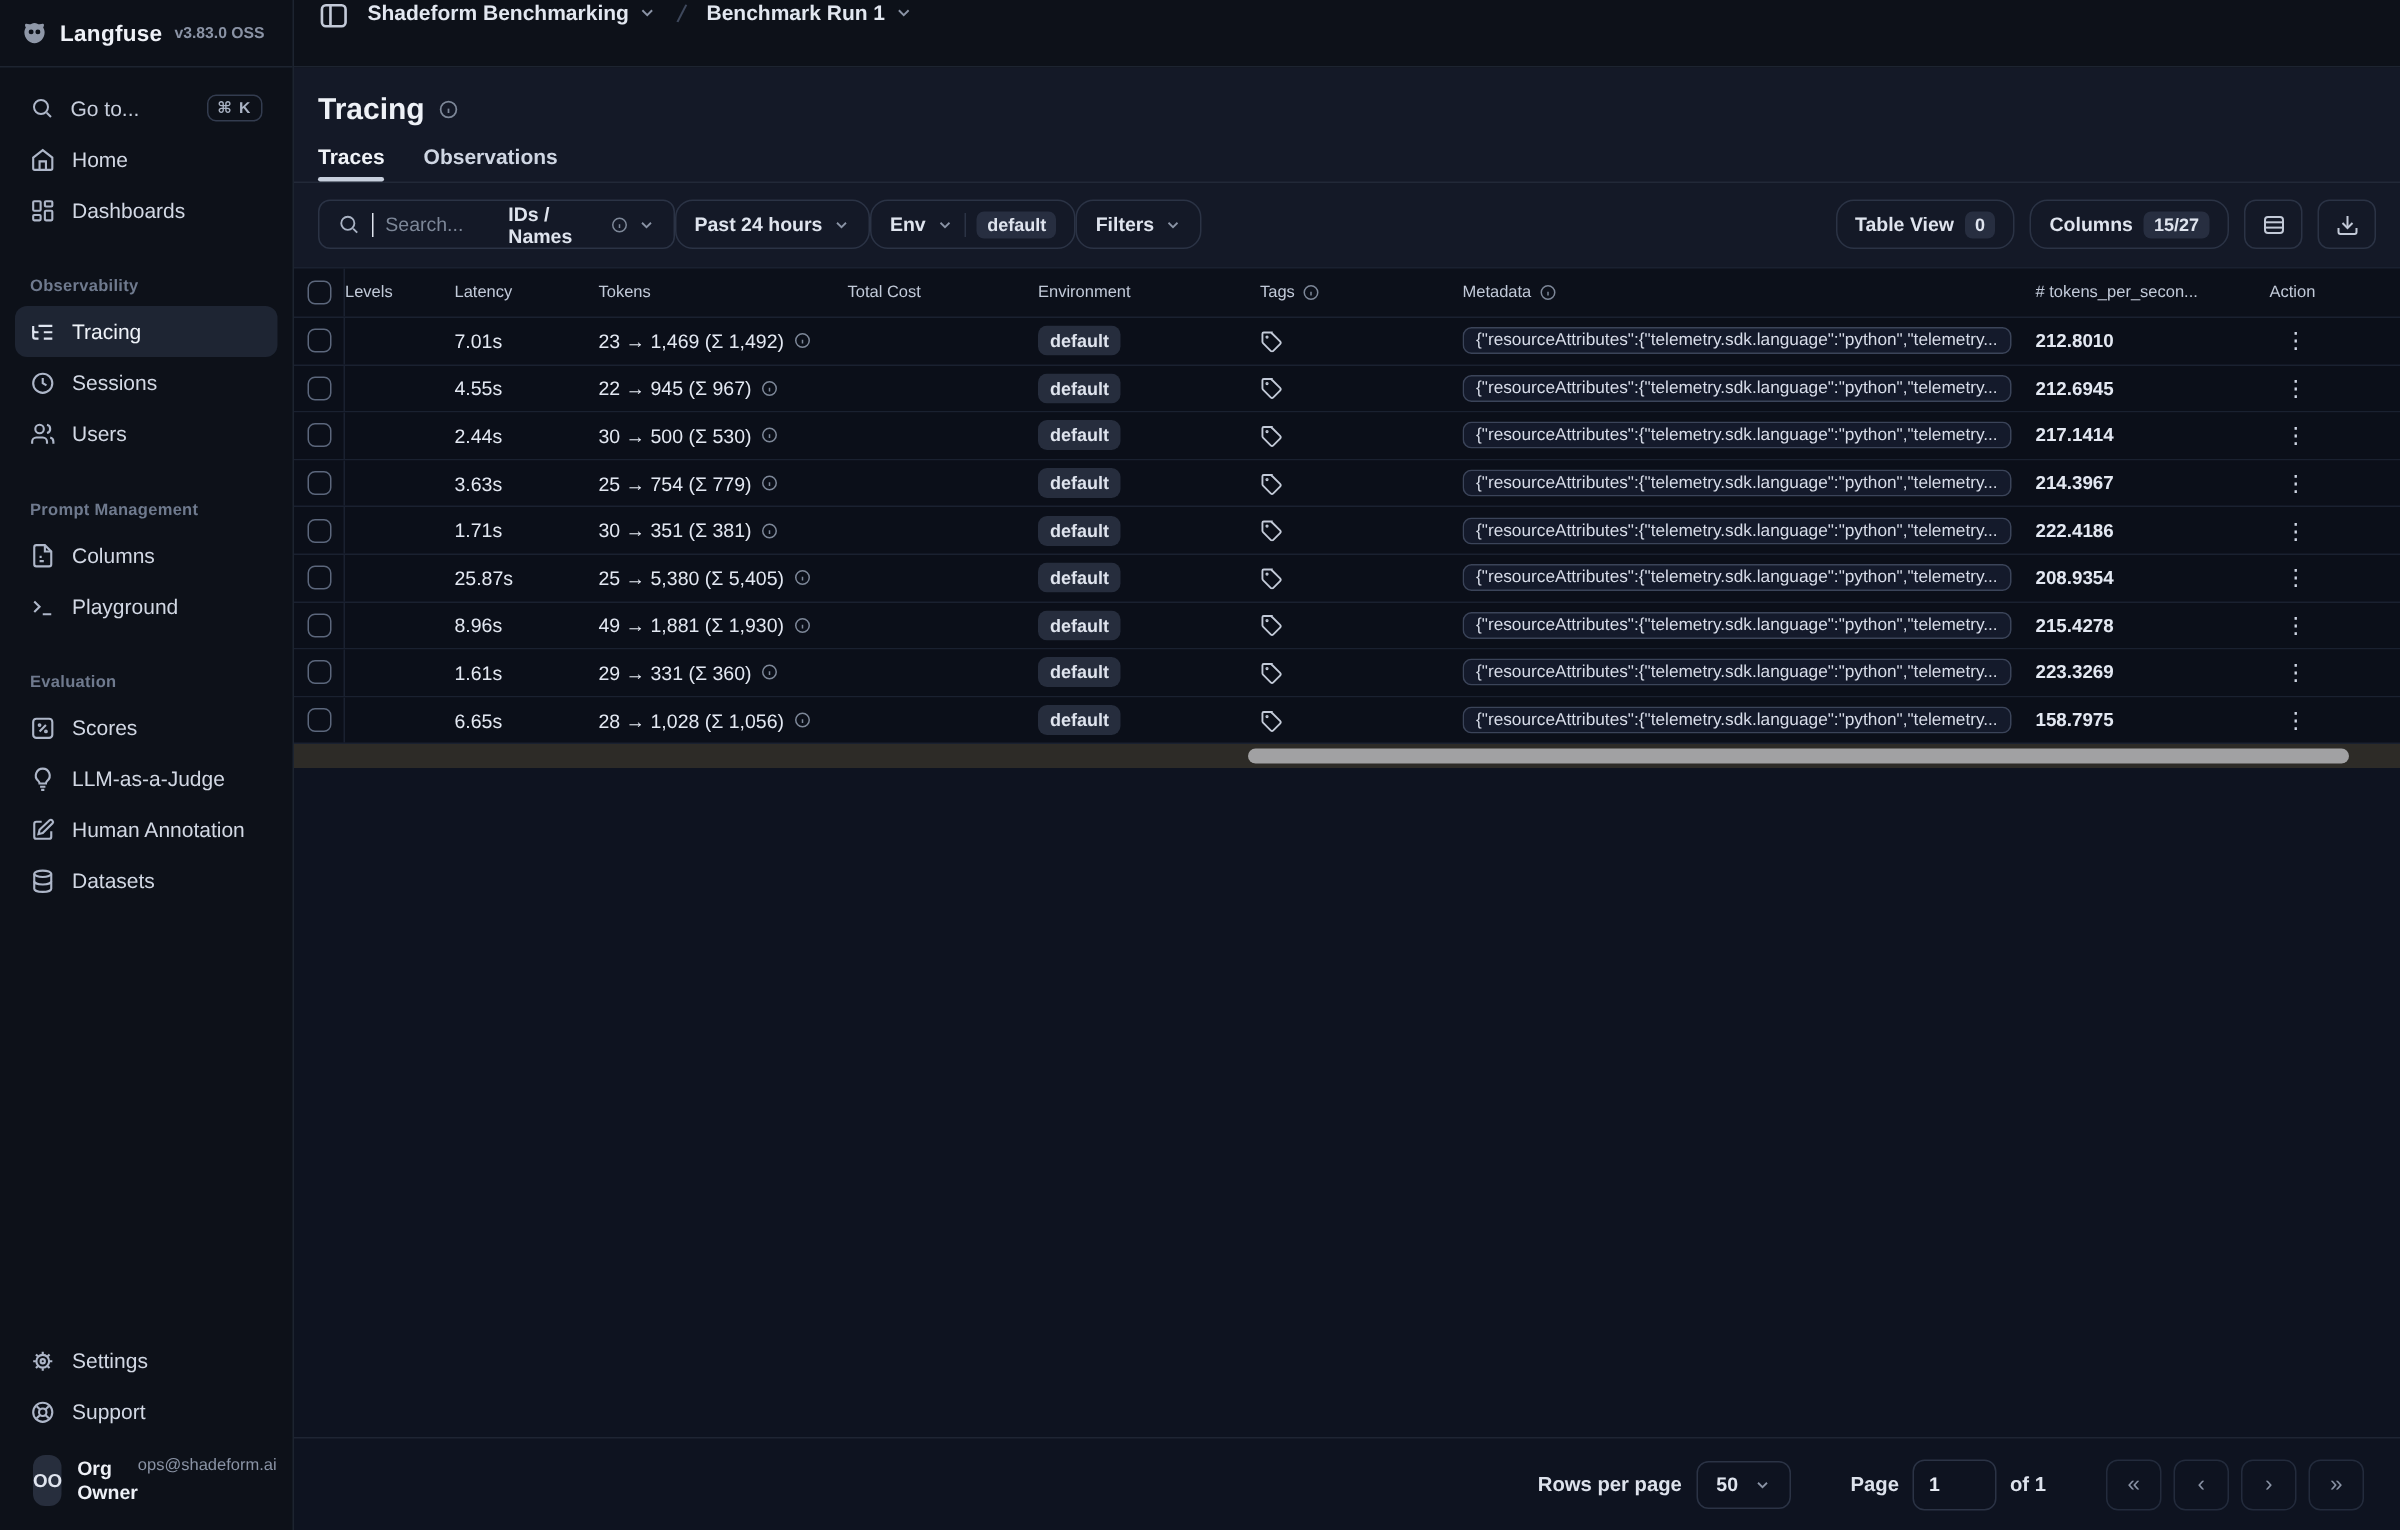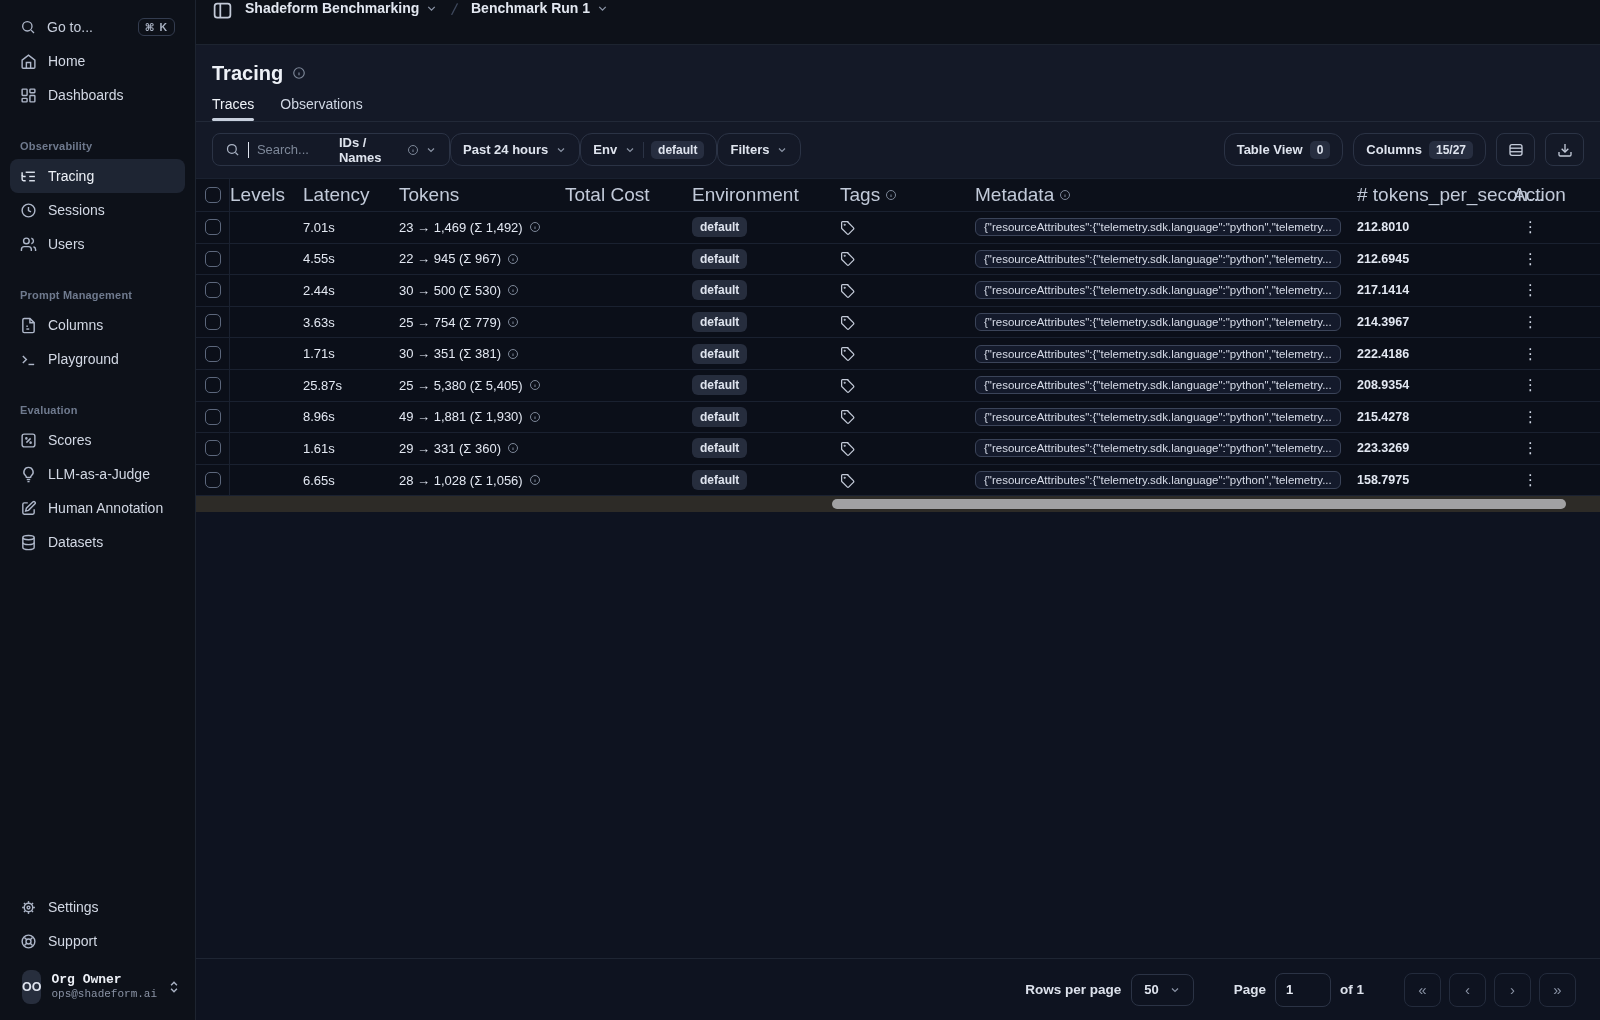--- a/index.html
+++ b/index.html
@@ -25,40 +25,40 @@
   .side-item.active { background:#1e2533; color:#eef2f8; }
   .side-item.active .ic { color:#dfe5f0; }
   .goto { color:#c7cedc; }
   .kbd { margin-left:auto; font-size:10.5px; font-weight:700; color:#aab3c4;
          border:1px solid #333c4f; border-radius:6px; padding:2px 6px; letter-spacing:1px; }
   .sec-title { font-size:11px; font-weight:700; color:#6f7a8e; margin:28px 0 7px 10px; letter-spacing:.2px; }
   .side-spacer { flex:1; }
   .user-row { display:flex; align-items:center; gap:10px; padding:12px 12px 16px 12px; }
   .avatar { width:34px; height:34px; border-radius:8px; background:#272e3d; color:#dfe4ee;
             display:flex; align-items:center; justify-content:center; font-size:12.5px; font-weight:700; }
-  .user-meta { display:flex; flex-direction:column; line-height:1.25;font-family:Liberation Mono, monospace; }
+  .user-meta { display:flex; flex-direction:row; line-height:1.25; }
   .user-name { font-size:13px; font-weight:700; color:#edf0f6; }
   .user-email { font-size:11px; color:#8a93a5; }
   .updown { margin-left:auto; color:#aab3c4; }
 
   
   .main { flex:1; display:flex; flex-direction:column; height:1020px; min-width:0; }
   .topbar { height:45px; min-height:45px; background:#0d1119; border-bottom:1px solid #1d2430;
             display:flex; align-items:flex-start; gap:12px; padding:0 16px; }
   .panel-btn { color:#c3cad8; display:flex; cursor:pointer; }
   .crumb { display:flex; align-items:center; gap:6px; font-size:14px; font-weight:600; color:#e2e7f0; cursor:pointer; }
   .crumb .chev { color:#8a93a5; }
   .slash { color:#3e485c; font-size:17px; transform:rotate(12deg); margin:0 2px; }
 
   .header-zone { background:#141927; padding:15px 16px 0 16px; }
   .title-row { display:flex; align-items:center; gap:9px; }
   .page-title { font-size:20px; font-weight:700; color:#eef1f7; line-height:26px; }
   .info-ic { color:#7d8798; display:flex; }
   .tabs { display:flex; gap:26px; margin-top:10px; }
-  .tab { font-size:14px; font-weight:400; color:#cfd6e3; padding-bottom:9px; position:relative; cursor:pointer; }
+  .tab { font-size:14px; font-weight:700; color:#cfd6e3; padding-bottom:9px; position:relative; cursor:pointer; }
   .tab.active { color:#f0f3f8; }
   .tab.active::after { content:""; position:absolute; left:0; right:0; bottom:0; height:3px;
                        background:#c7cfdd; border-radius:2px; }
   .tabs-border { height:1px; background:#222938; margin:0 -16px; }
   .filter-row { display:flex; align-items:center; padding:11px 0 12px 0; }
   .fbtn { height:33px; display:flex; align-items:center; gap:7px; padding:0 12px;
           border:1px solid #2b3345; border-radius:12px; background:transparent;
           font-size:13px; font-weight:600; color:#dfe4ee; cursor:pointer; white-space:nowrap; }
   .fbtn .chev { color:#8a93a5; }
   .search-group { height:33px; display:flex; align-items:center; gap:8px; padding:0 12px;
@@ -75,21 +75,21 @@
            font-weight:600; color:#dfe4ee; }
   .right-tools { margin-left:auto; display:flex; gap:10px; align-items:center; }
   .icon-btn { width:39px; height:33px; display:flex; align-items:center; justify-content:center;
               border:1px solid #2b3345; border-radius:8px; color:#c3cad8; cursor:pointer; }
 
   
   .table-zone { background:#0a0e16; }
   .tr { display:grid; grid-template-columns:34px 73px 96px 166px 127px 148px 135px 382px 156px 87px;
         align-items:center; border-bottom:1px solid #1a2130; }
   .thead { height:34px; border-top:1px solid #1a2130; background:#0c101a; }
-  .th { font-size:19px; font-weight:500; color:#c2cad9; display:flex; align-items:center; gap:5px; white-space:nowrap; }
+  .th { font-size:11px; font-weight:500; color:#c2cad9; display:flex; align-items:center; gap:5px; white-space:nowrap; }
   .trow { height:31.6px; background:#0b0f19; }
   .td { font-size:13px; font-weight:500; color:#e3e8f2; display:flex; align-items:center; gap:6px;
         white-space:nowrap; overflow:hidden; }
   .cb-cell { height:100%; border-right:1px solid #1a2130; display:flex; align-items:center; justify-content:center; }
   .checkbox { width:16px; height:16px; border:1.4px solid #5c677c; border-radius:5px; cursor:pointer; }
   .env-badge { background:#262d3d; border-radius:6px; padding:3px 8px; font-size:12px; font-weight:600; color:#dfe4ee; }
   .tag-ic { color:#c3cad8; cursor:pointer; }
   .meta-pill { max-width:372px; border:1px solid #3b4459; background:#141a2b; border-radius:6px;
                padding:2px 8px; font-size:11.5px; color:#d7dce8; overflow:hidden;
                text-overflow:ellipsis; white-space:nowrap; cursor:pointer; }
@@ -115,20 +115,31 @@
                 border-radius:8px; color:#e6eaf3; font-size:13px; font-weight:600; padding:0 10px;
                 font-family:inherit; outline:none; }
   .nav-group { display:flex; gap:8px; margin-left:30px; }
   .nav-btn { width:37px; height:34px; border:1px solid #232b3c; border-radius:8px; background:transparent;
              color:#8a93a5; font-size:15px; display:flex; align-items:center; justify-content:center; cursor:pointer; }
 </style>
 </head>
 <body>
 
 <aside class="sidebar">
+  <div class="logo-row">
+    <span>
+      <svg width="18" height="18" viewBox="0 0 24 24" fill="#8f98a8">
+        <path d="M12 3c2 0 3 1.2 4.5 1.2S19 3.4 20 4c.8.5.4 2-.3 3 .9 1.4 1.3 3 1.3 4.5 0 5-4 9.5-9 9.5s-9-4.5-9-9.5C3 10 3.4 8.4 4.3 7 3.6 6 3.2 4.5 4 4c1-.6 2 .2 3.5.2S10 3 12 3z"></path>
+        <circle cx="9" cy="11" r="2.2" fill="#0d1119"></circle>
+          <circle cx="15" cy="11" r="2.2" fill="#0d1119"></circle>
+      </svg>
+    </span>
+    <span class="logo-name">Langfuse</span>
+    <span class="logo-ver">v3.83.0 OSS</span>
+  </div>
 
   <div class="side-body">
     <div class="side-item goto">
       <span class="ic">
         <svg width="16" height="16" viewBox="0 0 24 24" fill="none" stroke="currentColor" stroke-width="2">
             <circle cx="11" cy="11" r="7"></circle>
             <path d="M21 21l-4.3-4.3"></path>
           </svg>
       </span>
       <span>Go to...</span>

